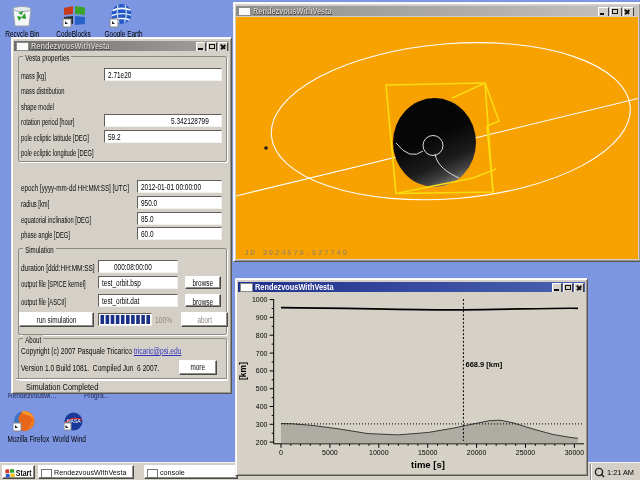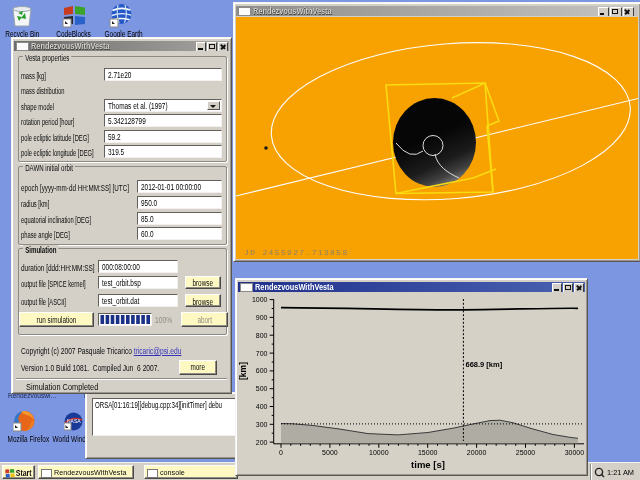--- a/index.html
+++ b/index.html
@@ -16,21 +16,21 @@
 .tb{width:8px;height:8px;background:#d4d0c8;border-top:1px solid #fff;border-left:1px solid #fff;border-right:1px solid #404040;border-bottom:1px solid #404040;position:relative;}
 .tb-min:after{content:"";position:absolute;left:1.2px;bottom:1px;width:4.5px;height:1.7px;background:#111;}
 .tb-max:after{content:"";position:absolute;left:1.2px;top:1.2px;width:4.2px;height:3.8px;border:1.1px solid #111;border-top-width:1.7px;}
 .tb-x:before{content:"";position:absolute;left:0.8px;top:3.2px;width:6.4px;height:1.5px;background:#111;transform:rotate(45deg);}
 .tb-x:after{content:"";position:absolute;left:0.8px;top:3.2px;width:6.4px;height:1.5px;background:#111;transform:rotate(-45deg);}
 .lbl{position:absolute;font-size:8.5px;color:#0a0a0a;white-space:nowrap;transform:scaleX(0.68);transform-origin:0 50%;}
 .field{position:absolute;background:#fff;border-top:1px solid #635f5a;border-left:1px solid #635f5a;border-right:1px solid #f2f1ef;border-bottom:1px solid #f2f1ef;font-size:8.5px;color:#000;padding:0 0 0 3px;white-space:nowrap;overflow:hidden;}
 .field span{position:relative;top:1px;display:inline-block;transform:scaleX(0.76);transform-origin:0 50%;}
 .grp{position:absolute;border:1px solid #8c8a84;border-radius:2px;box-shadow:1px 1px 0 #fff, inset 1px 1px 0 #fff0;}
 .grplbl{position:absolute;top:-4.5px;left:4px;background:#d4d0c8;padding:0 3px;font-size:8.5px;color:#0a0a0a;white-space:nowrap;transform:scaleX(0.72);transform-origin:0 50%;}
-.btn{position:absolute;background:#fef9c3;border-top:1px solid #fdfdfd;border-left:1px solid #fdfdfd;border-right:1px solid #4c4a46;border-bottom:1px solid #4c4a46;box-shadow:inset -1px -1px 0 #8f8c85;font-size:8.5px;color:#0a0a0a;text-align:center;}
+.btn{position:absolute;background:#ffffff;border-top:1px solid #fdfdfd;border-left:1px solid #fdfdfd;border-right:1px solid #4c4a46;border-bottom:1px solid #4c4a46;box-shadow:inset -1px -1px 0 #8f8c85;font-size:8.5px;color:#0a0a0a;text-align:center;}
 .btn span{position:relative;top:1.5px;display:inline-block;transform:scaleX(0.75);transform-origin:50% 50%;}
 .combo-arrow{position:absolute;right:1px;top:1px;bottom:1px;width:11px;background:#d2cec6;border-top:1px solid #fff;border-left:1px solid #fff;border-right:1px solid #55534e;border-bottom:1px solid #55534e;}
 .combo-arrow:after{content:"";position:absolute;left:2.2px;top:3px;border-left:3.2px solid transparent;border-right:3.2px solid transparent;border-top:3.8px solid #151515;}
 .icolbl{position:absolute;font-size:8.5px;color:#000;text-align:center;white-space:nowrap;transform:scaleX(0.76);transform-origin:50% 50%;}
 #glwin>.tbar{background:linear-gradient(to right,#8e8e8c,#c6c4c0);}
 #glwin .tb{width:9.5px;height:8.5px;}
 #glwin .tbtns{right:4px;}
 #dlg .ttext,#glwin .ttext{color:#d6d2ca !important;text-shadow:0.6px 0.6px 0.6px #3c3c3c, -0.3px -0.3px 0.5px #555;}
 </style>
 </head>
@@ -67,21 +67,21 @@
       </g>
       <defs>
         <linearGradient id="sph" x1="0.2" y1="0.05" x2="0.6" y2="1">
           <stop offset="45%" stop-color="#060606"></stop>
           <stop offset="75%" stop-color="#1c1c1c"></stop>
           <stop offset="90%" stop-color="#404040"></stop>
           <stop offset="100%" stop-color="#737373"></stop>
         </linearGradient>
       </defs>
     </svg>
-    <div class="abs" style="left:8px;top:231.5px;font-family:'Liberation Mono',monospace;font-size:8px;letter-spacing:1.35px;color:#8f8160;">JD 2455927.713858</div>
+    <div class="abs" style="left:8px;top:231.5px;font-family:'Liberation Mono',monospace;font-size:8px;letter-spacing:1.35px;color:#8f8160;">JD 3924579.527749</div>
   </div>
 </div>
 
 <div class="abs" style="left:10px;top:3px;width:24px;height:25px;">
   <svg width="24" height="25">
     <path d="M3,6 L21,6 L19,23 L5,23 Z" fill="#f4f6f8" stroke="#9aa4ae" stroke-width="1"></path>
     <ellipse cx="12" cy="6" rx="9" ry="2.5" fill="#e8ecf0" stroke="#9aa4ae" stroke-width="1"></ellipse>
     <path d="M8,10 L13,8 L12,12 Z" fill="#2aa02a"></path>
     <path d="M15,10 L16,16 L11,15 Z" fill="#2aa02a"></path>
     <path d="M9,18 L7,13 L12,14 Z" fill="#2aa02a"></path>
@@ -134,69 +134,59 @@
     <text x="3" y="11" font-size="5" fill="#fff" font-family="Liberation Sans">NASA</text>
     <rect x="0" y="11" width="7" height="7" fill="#fff" stroke="#888"></rect>
     <path d="M1.5,16 L4.5,16 L1.5,13 Z" fill="#222"></path>
   </svg>
 </div>
 <div class="icolbl" style="left:48px;top:434px;width:38px;">World Wind</div>
 
 <div class="abs" style="left:8px;top:392px;font-size:6.5px;color:#16244e;">Rendezvouswi…</div>
 <div class="abs" style="left:84px;top:392px;font-size:6.5px;color:#16244e;">Progra…</div>
 
-<div class="win" style="z-index:2;left:85px;top:392px;width:151px;height:65px;">
-  <div class="field" style="left:6px;top:5px;width:139px;height:36px;">
-    <div style="position:absolute;left:2px;top:1px;font-size:8.5px;white-space:nowrap;transform:scaleX(0.72);transform-origin:0 0;">ORSA[01:16:19][debug.cpp:34][initTimer] debu</div>
-  </div>
-</div>
 
 <div class="win" id="dlg" style="z-index:3;left:11px;top:37px;width:219px;height:355px;">
   <div class="tbar tbar-inactive" style="left:2px;top:2.5px;right:2px;background:linear-gradient(to right,#6d6d6d,#a5a3a0);">
     <div class="ticon"></div>
     <div class="ttext" style="color:#2e2e2e;">RendezvousWithVesta</div>
     <div class="tbtns">
           <div class="tb tb-min"></div>
           <div class="tb tb-max"></div>
           <div class="tb tb-x"></div>
         </div>
   </div>
 
   <div class="grp" style="left:6px;top:18px;width:207px;height:104px;">
         <div class="grplbl">Vesta properties</div>
       </div>
   <div class="lbl" style="left:9px;top:32.5px;">mass [kg]</div>
   <div class="field" style="left:92px;top:29.5px;width:113px;height:11px;"><span>2.71e20</span></div>
   <div class="lbl" style="left:9px;top:48px;">mass distribution</div>
   <div class="lbl" style="left:9px;top:63.5px;">shape model</div>
-  <div class="field" style="left:92px;top:60.5px;width:113px;height:11px;"><span>Thomas et al. (1997)</span><div class="combo-arrow"></div></div>
   <div class="lbl" style="left:9px;top:79px;">rotation period [hour]</div>
-  <div class="field" style="left:92px;top:76px;width:113px;height:11px;"><span>5.342128799</span></div>
+  <div class="field" style="left:92px;top:76px;width:113px;height:11px;text-align:right;"><span>5.342128799</span></div>
   <div class="lbl" style="left:9px;top:94.5px;">pole ecliptic latitude [DEG]</div>
   <div class="field" style="left:92px;top:91.5px;width:113px;height:11px;text-decoration:underline;"><span>59.2</span></div>
   <div class="lbl" style="left:9px;top:110px;">pole ecliptic longitude [DEG]</div>
-  <div class="field" style="left:92px;top:107px;width:113px;height:11px;"><span>319.5</span></div>
-
-  <div class="grp" style="left:6px;top:128px;width:207px;height:77px;">
-        <div class="grplbl">DAWN initial orbit</div>
-      </div>
+
   <div class="lbl" style="left:9px;top:144.5px;transform:scaleX(0.74);">epoch [yyyy-mm-dd HH:MM:SS] [UTC]</div>
   <div class="field" style="left:125px;top:141.5px;width:80px;height:11px;"><span>2012-01-01 00:00:00</span></div>
   <div class="lbl" style="left:9px;top:160.5px;">radius [km]</div>
   <div class="field" style="left:125px;top:157.5px;width:80px;height:11px;"><span>950.0</span></div>
   <div class="lbl" style="left:9px;top:176.5px;">equatorial inclination [DEG]</div>
   <div class="field" style="left:125px;top:173.5px;width:80px;height:11px;"><span>85.0</span></div>
   <div class="lbl" style="left:9px;top:192px;">phase angle [DEG]</div>
   <div class="field" style="left:125px;top:189px;width:80px;height:11px;"><span>60.0</span></div>
 
-  <div class="grp" style="left:6px;top:210px;width:207px;height:85px;font-weight:bold;">
+  <div class="grp" style="left:6px;top:210px;width:207px;height:85px;">
         <div class="grplbl">Simulation</div>
       </div>
   <div class="lbl" style="left:9px;top:224.5px;transform:scaleX(0.76);">duration [ddd:HH:MM:SS]</div>
-  <div class="field" style="left:85.5px;top:221.5px;width:75px;height:11px;"><span>000:08:00:00</span></div>
+  <div class="field" style="left:85.5px;top:221.5px;width:75px;height:11px;text-align:center;"><span>000:08:00:00</span></div>
   <div class="lbl" style="left:9px;top:240.5px;">output file [SPICE kernel]</div>
   <div class="field" style="left:85.5px;top:237.5px;width:75px;height:11px;"><span>test_orbit.bsp</span></div>
   <div class="btn" style="left:173px;top:237.5px;width:34px;height:11px;"><span>browse</span></div>
   <div class="lbl" style="left:9px;top:259px;">output file [ASCII]</div>
   <div class="field" style="left:85.5px;top:256px;width:75px;height:11px;"><span>test_orbit.dat</span></div>
   <div class="btn" style="left:173px;top:256px;width:34px;height:11px;"><span>browse</span></div>
   <div class="btn" style="left:6.5px;top:274px;width:73px;height:13px;"><span>run simulation</span></div>
   <div class="field" style="left:86px;top:275px;width:52px;height:11px;padding:0;">
     <svg width="52" height="11" style="position:absolute;left:0;top:0;">
       <g fill="#1a2f86">
@@ -209,20 +199,23 @@
             <rect x="32.1" y="1" width="3.6" height="9"></rect>
             <rect x="37.2" y="1" width="3.6" height="9"></rect>
             <rect x="42.3" y="1" width="3.6" height="9"></rect>
             <rect x="47.4" y="1" width="3.6" height="9"></rect>
       </g>
     </svg>
   </div>
   <div class="lbl" style="left:142.5px;top:276.5px;color:#8e8b84;transform:scaleX(0.8);">100%</div>
   <div class="btn" style="left:169px;top:274px;width:45px;height:13px;color:#8e8b84;"><span>abort</span></div>
 
+  <div class="grp" style="left:6px;top:300px;width:207px;height:40px;">
+        <div class="grplbl">About</div>
+      </div>
   <div class="lbl" style="left:9px;top:308px;transform:scaleX(0.78);">Copyright (c) 2007 Pasquale Tricarico <span style="color:#3333bb;text-decoration:underline;">tricaric@psi.edu</span></div>
   <div class="lbl" style="left:9px;top:324.5px;transform:scaleX(0.78);">Version 1.0 Build 1081.&nbsp; Compiled Jun&nbsp; 6 2007.</div>
   <div class="btn" style="left:167px;top:321.5px;width:36px;height:13px;"><span>more</span></div>
 
   <div class="abs" style="left:4px;right:4px;top:339.5px;border-top:1px solid #8c8a84;border-bottom:1px solid #fff;"></div>
   <div class="lbl" style="left:14px;top:344px;transform:scaleX(0.87);">Simulation Completed</div>
 </div>
 
 <div class="win" id="plotwin" style="z-index:5;left:235px;top:278px;width:351px;height:196px;">
   <div class="tbar tbar-active" style="left:2px;top:2.5px;right:2px;">

